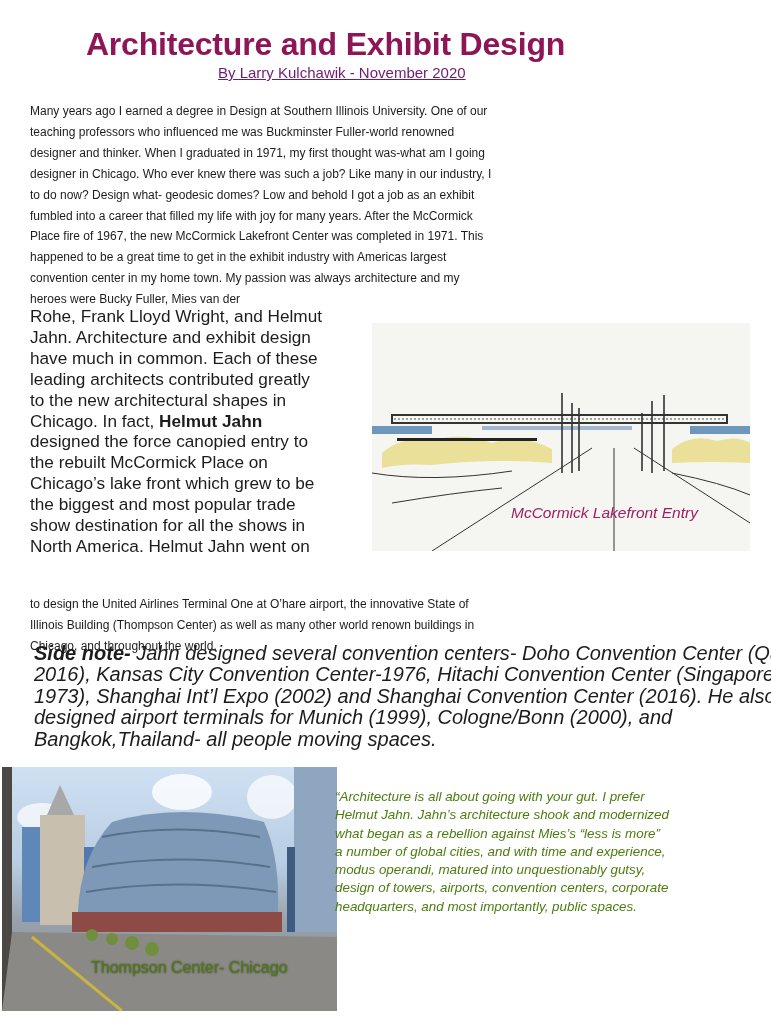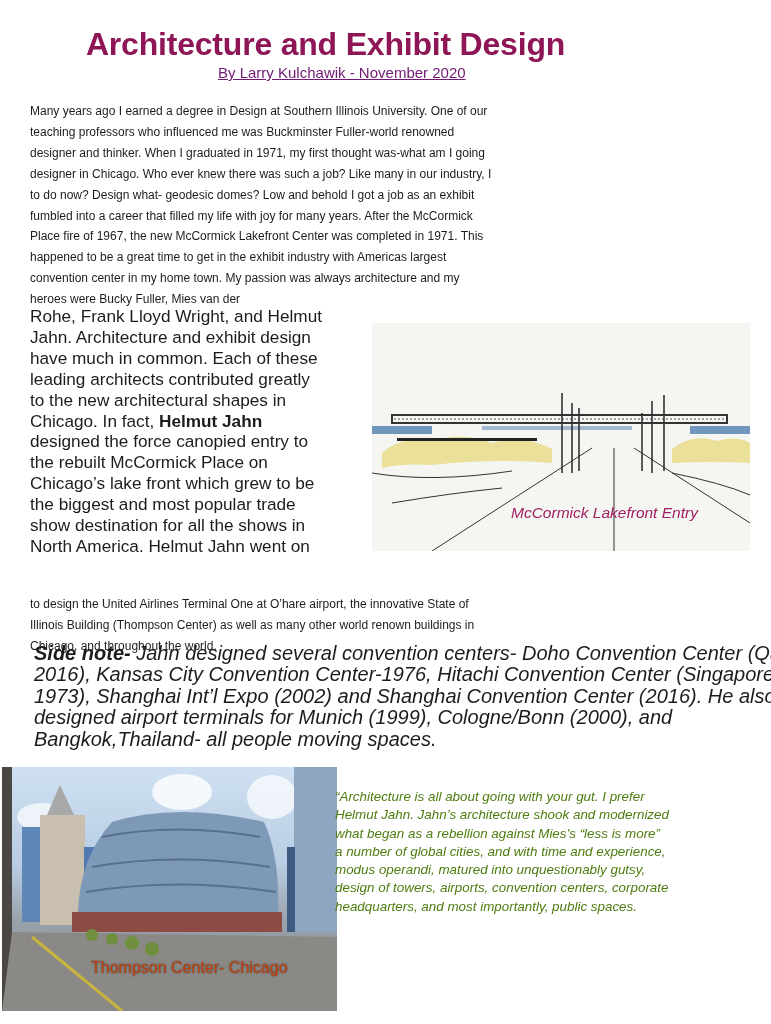--- a/index.html
+++ b/index.html
@@ -15,21 +15,21 @@
   .side { position: absolute; left: 34px; width: 735px; top: 643px; font-size: 20px; line-height: 21.4px; font-style: italic; }
   .side b { font-style: italic; }
   .line { display: block; white-space: nowrap; }
   .fig1 { position: absolute; left: 372px; top: 323px; width: 378px; height: 228px;
           background: #f5f6f2; overflow: hidden; }
   .fig1 svg { position: absolute; left: 0; top: 0; }
   .cap1 { position: absolute; left: 511px; top: 504px; font-size: 15.5px; font-style: italic; color: #a01e62; }
   .fig2 { position: absolute; left: 2px; top: 767px; width: 335px; height: 244px; overflow: hidden;
           background: linear-gradient(#cfe0f2, #b8cde3 40%, #9aa3ad 62%, #7d7f80 100%); }
   .fig2 svg { position: absolute; left: 0; top: 0; }
-  .cap2 { position: absolute; left: 91px; top: 959px; font-size: 16px; color: #c2410c;
+  .cap2 { position: absolute; left: 91px; top: 959px; font-size: 16px; color: #4d7c0f;
           text-shadow: 0 0 2px rgba(0,0,0,0.6); }
   .quote { position: absolute; left: 335px; top: 771px; width: 405px; font-size: 13.4px;
            line-height: 18.3px; font-style: italic; color: #4d7c0f; margin-top: 17px; }
 </style>
 </head>
 <body>
 
 <div class="title">Architecture and Exhibit Design</div>
 <div class="byline">By Larry Kulchawik - November 2020</div>
 

